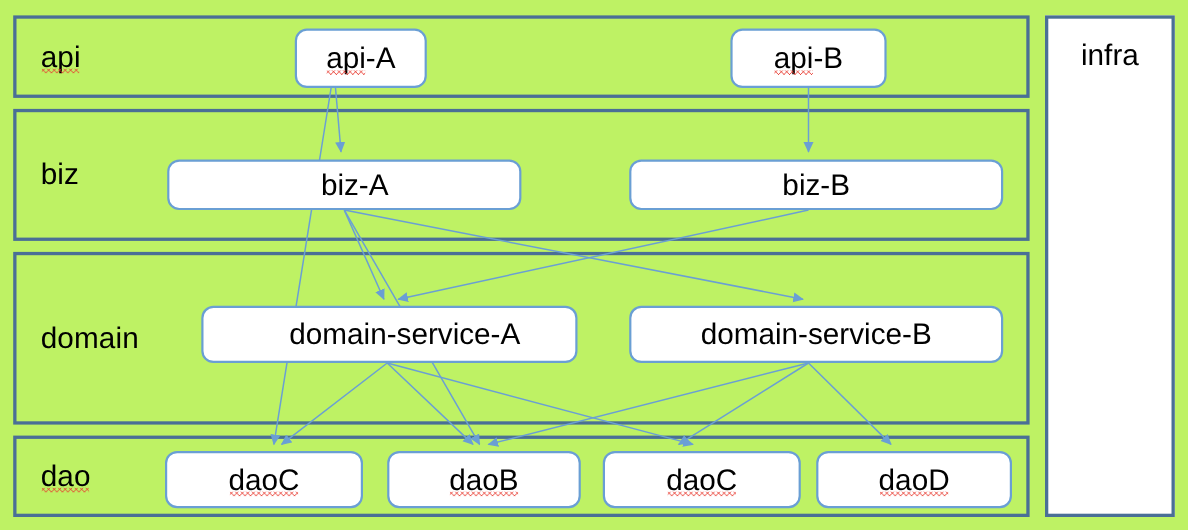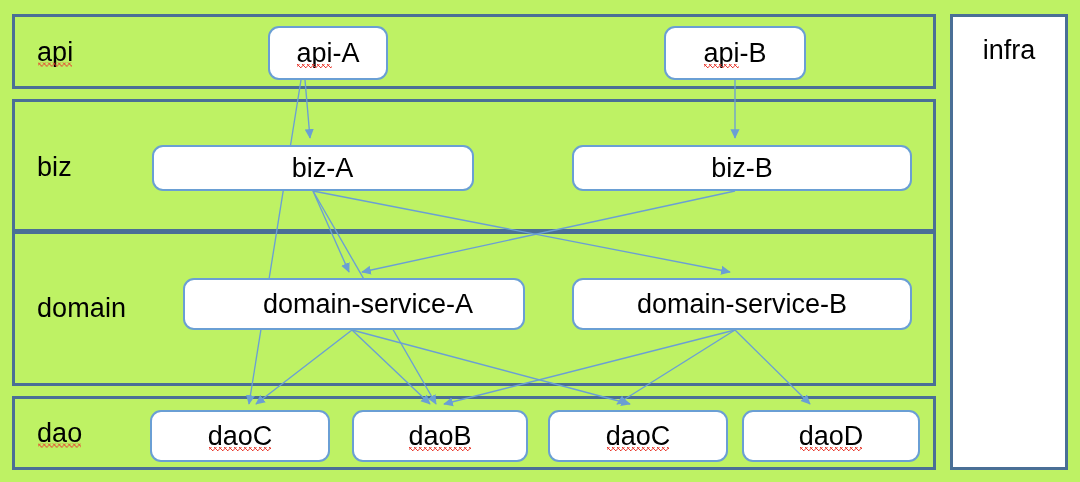--- a/index.html
+++ b/index.html
@@ -119,21 +119,21 @@
 <body>
 
 <div id="canvas">
 
   <div class="layer" id="layer-api" style="left: 12px; top: 14px; width: 924px; height: 75px;">
     <div class="layer-label">
       <span class="sq">api</span>
     </div>
   </div>
 
-  <div class="layer" id="layer-biz" style="left: 12px; top: 99px; width: 924px; height: 135px;">
+  <div class="layer" id="layer-biz" style="left: 12px; top: 99px; width: 924px; height: 120px;">
     <div class="layer-label">
       <span>biz</span>
     </div>
   </div>
 
   <div class="layer" id="layer-domain" style="left: 12px; top: 229px; width: 924px; height: 157px;">
     <div class="layer-label">
       <span>domain</span>
     </div>
   </div>

